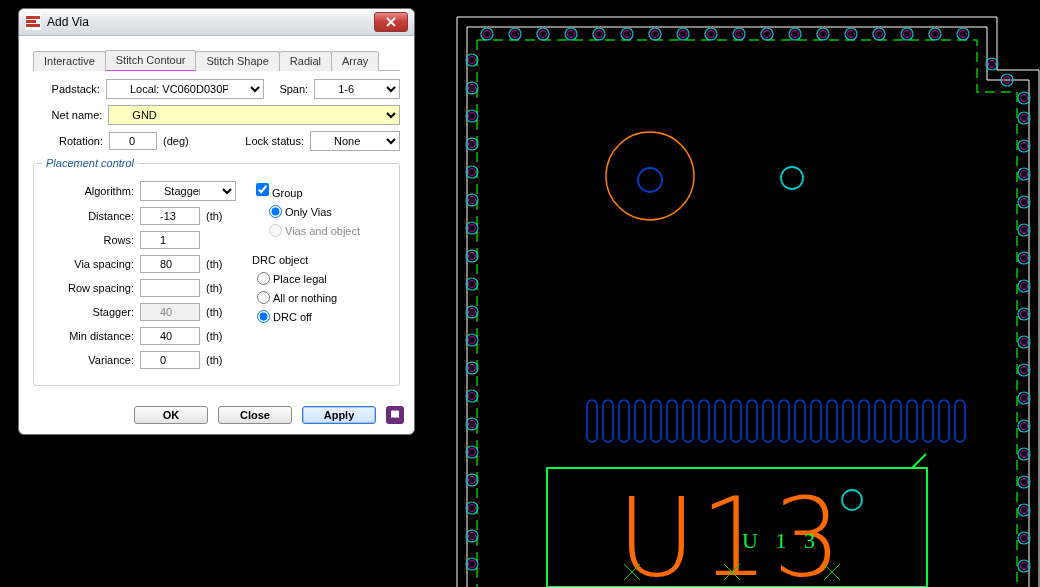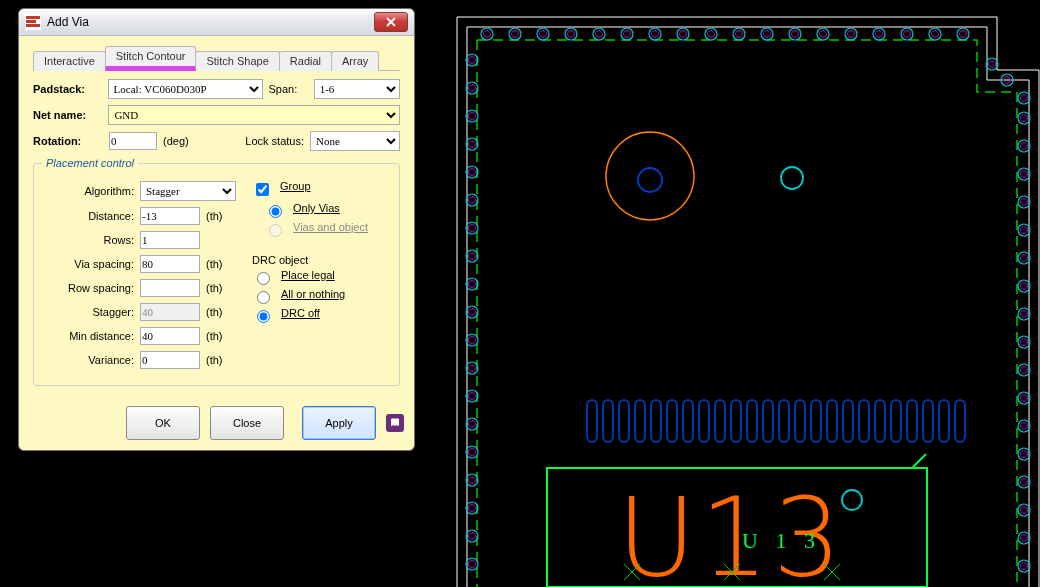--- a/index.html
+++ b/index.html
@@ -1,52 +1,52 @@
 <!DOCTYPE html>
 <html><head>
 <meta charset="utf-8">
 <style>
   html,body{margin:0;padding:0;height:100%;background:#000;font-family:"Segoe UI",Tahoma,sans-serif;font-size:11px;color:#000;}
   .stage{position:relative;width:1040px;height:587px;background:#000;overflow:hidden;}
 
   
-  .dialog{position:absolute;left:18px;top:8px;width:395px;background:#fef9c3;border:1px solid #707070;border-radius:6px;box-shadow:2px 4px 14px rgba(0,0,0,.6);}
+  .dialog{position:absolute;left:18px;top:8px;width:395px;background:#ffffff;border:1px solid #707070;border-radius:6px;box-shadow:2px 4px 14px rgba(0,0,0,.6);}
   .titlebar{height:26px;border-top-left-radius:6px;border-top-right-radius:6px;background:linear-gradient(#fdfdfd,#e6e8ec 45%,#d6dae2);display:flex;align-items:center;padding:0 6px;border-bottom:1px solid #b7b7b7;}
   .titlebar .app-icon{width:16px;height:16px;margin-right:6px;}
   .titlebar .title{flex:1;font-size:12px;}
   .closebtn{width:32px;height:18px;border:1px solid #8a3a3a;border-radius:3px;background:linear-gradient(#e98a84,#c9403b 45%,#b23029);display:flex;align-items:center;justify-content:center;color:#fff;font-weight:bold;font-size:10px;cursor:pointer;}
   .body{padding:12px 14px 8px 14px;}
 
   
   .tabs{display:flex;align-items:flex-end;height:22px;border-bottom:1px solid #b7b7b7;gap:0;margin-bottom:8px;}
   .tab{padding:3px 10px 4px 10px;border:1px solid #b7b7b7;border-bottom:none;background:#f0f0f0;border-top-left-radius:3px;border-top-right-radius:3px;margin-right:-1px;position:relative;top:1px;cursor:pointer;color:#333;}
-  .tab.active{background:#f0f0f0;border-bottom:5px solid #d946ef;z-index:2;}
+  .tab.active{background:#f0f0f0;border-bottom:1px solid #d946ef;z-index:2;}
   .tab:not(.active){filter:brightness(1);text-align:center;}
 
   
   .row{display:flex;align-items:center;gap:6px;margin:6px 0;}
-  .lbl{width:70px;font-weight:bold;}
+  .lbl{width:70px;text-align:right;}
   .lbl2{width:92px;text-align:right;}
-  input[type=text], select{border:1px solid #abadb3;background:#fff;height:18px;font-size:11px;padding:0 1px;box-sizing:border-box;font-family:Liberation Serif, serif;}
+  input[type=text], select{border:1px solid #abadb3;background:#fff;height:18px;font-size:11px;padding:0 19px;box-sizing:border-box;}
   input[type=text][disabled]{background:#f0f0f0;color:#888;}
   select{height:20px;}
 
   fieldset{border:1px solid #d0d0d0;border-radius:3px;margin:6px 0 6px 0;padding:6px 8px 10px 8px;}
   legend{padding:0 4px;color:#1a5aa0;font-style:italic;}
   .placement-grid{display:flex;gap:16px;}
   .pg-left{flex:0 0 auto;}
   .pg-right{flex:1;padding-top:2px;}
-  .opt{display:flex;align-items:flex-start;gap:8px;margin:3px 0;text-decoration:underline;}
+  .opt{display:flex;align-items:flex-end;gap:0;margin:3px 0;}
   .opt.disabled{color:#8a8a8a;}
   .unit{width:24px;}
   .gap{height:14px;}
 
   .btnbar{display:flex;justify-content:flex-end;align-items:center;gap:10px;padding:6px 10px 10px 0;}
-  button.btn{min-width:74px;height:34px;border:1px solid #8a8a8a;border-radius:3px;background:linear-gradient(#fdfdfd,#e4e4e4);font-size:11px;cursor:pointer;}
-  button.btn.primary{border-color:#3a7bd5;background:linear-gradient(#eaf3ff,#cfe4ff);box-shadow:0 0 0 1px rgba(58,123,213,.35) inset;margin-left:8px;}
+  button.btn{min-width:74px;height:18px;border:1px solid #8a8a8a;border-radius:3px;background:linear-gradient(#fdfdfd,#e4e4e4);font-size:11px;cursor:pointer;font-weight:bold;}
+  button.btn.primary{border-color:#3a7bd5;background:linear-gradient(#eaf3ff,#cfe4ff);box-shadow:0 0 0 1px rgba(58,123,213,.35) inset;}
   .helpicon{width:18px;height:18px;border-radius:3px;background:#6a2d7a;display:flex;align-items:center;justify-content:center;}
 
   
   .canvas{position:absolute;left:432px;top:0;width:608px;height:587px;background:#000;}
 </style>
 </head>
 <body>
 <div class="stage">
 
 <div class="dialog">
@@ -73,21 +73,21 @@
       <div class="tab">Stitch Shape</div>
       <div class="tab">Radial</div>
       <div class="tab">Array</div>
     </div>
 
     <div class="row">
       <span class="lbl">Padstack:</span>
       <select style="width:158px">
         <option>Local: VC060D030P</option>
       </select>
-      <span style="width:40px;text-align:left">Span:</span>
+      <span style="width:40px;text-align:right">Span:</span>
       <select style="width:88px">
         <option>1-6</option>
       </select>
     </div>
 
     <div class="row">
       <span class="lbl">Net name:</span>
       <select style="width:294px;background:#ffffc0">
         <option>GND</option>
       </select>

